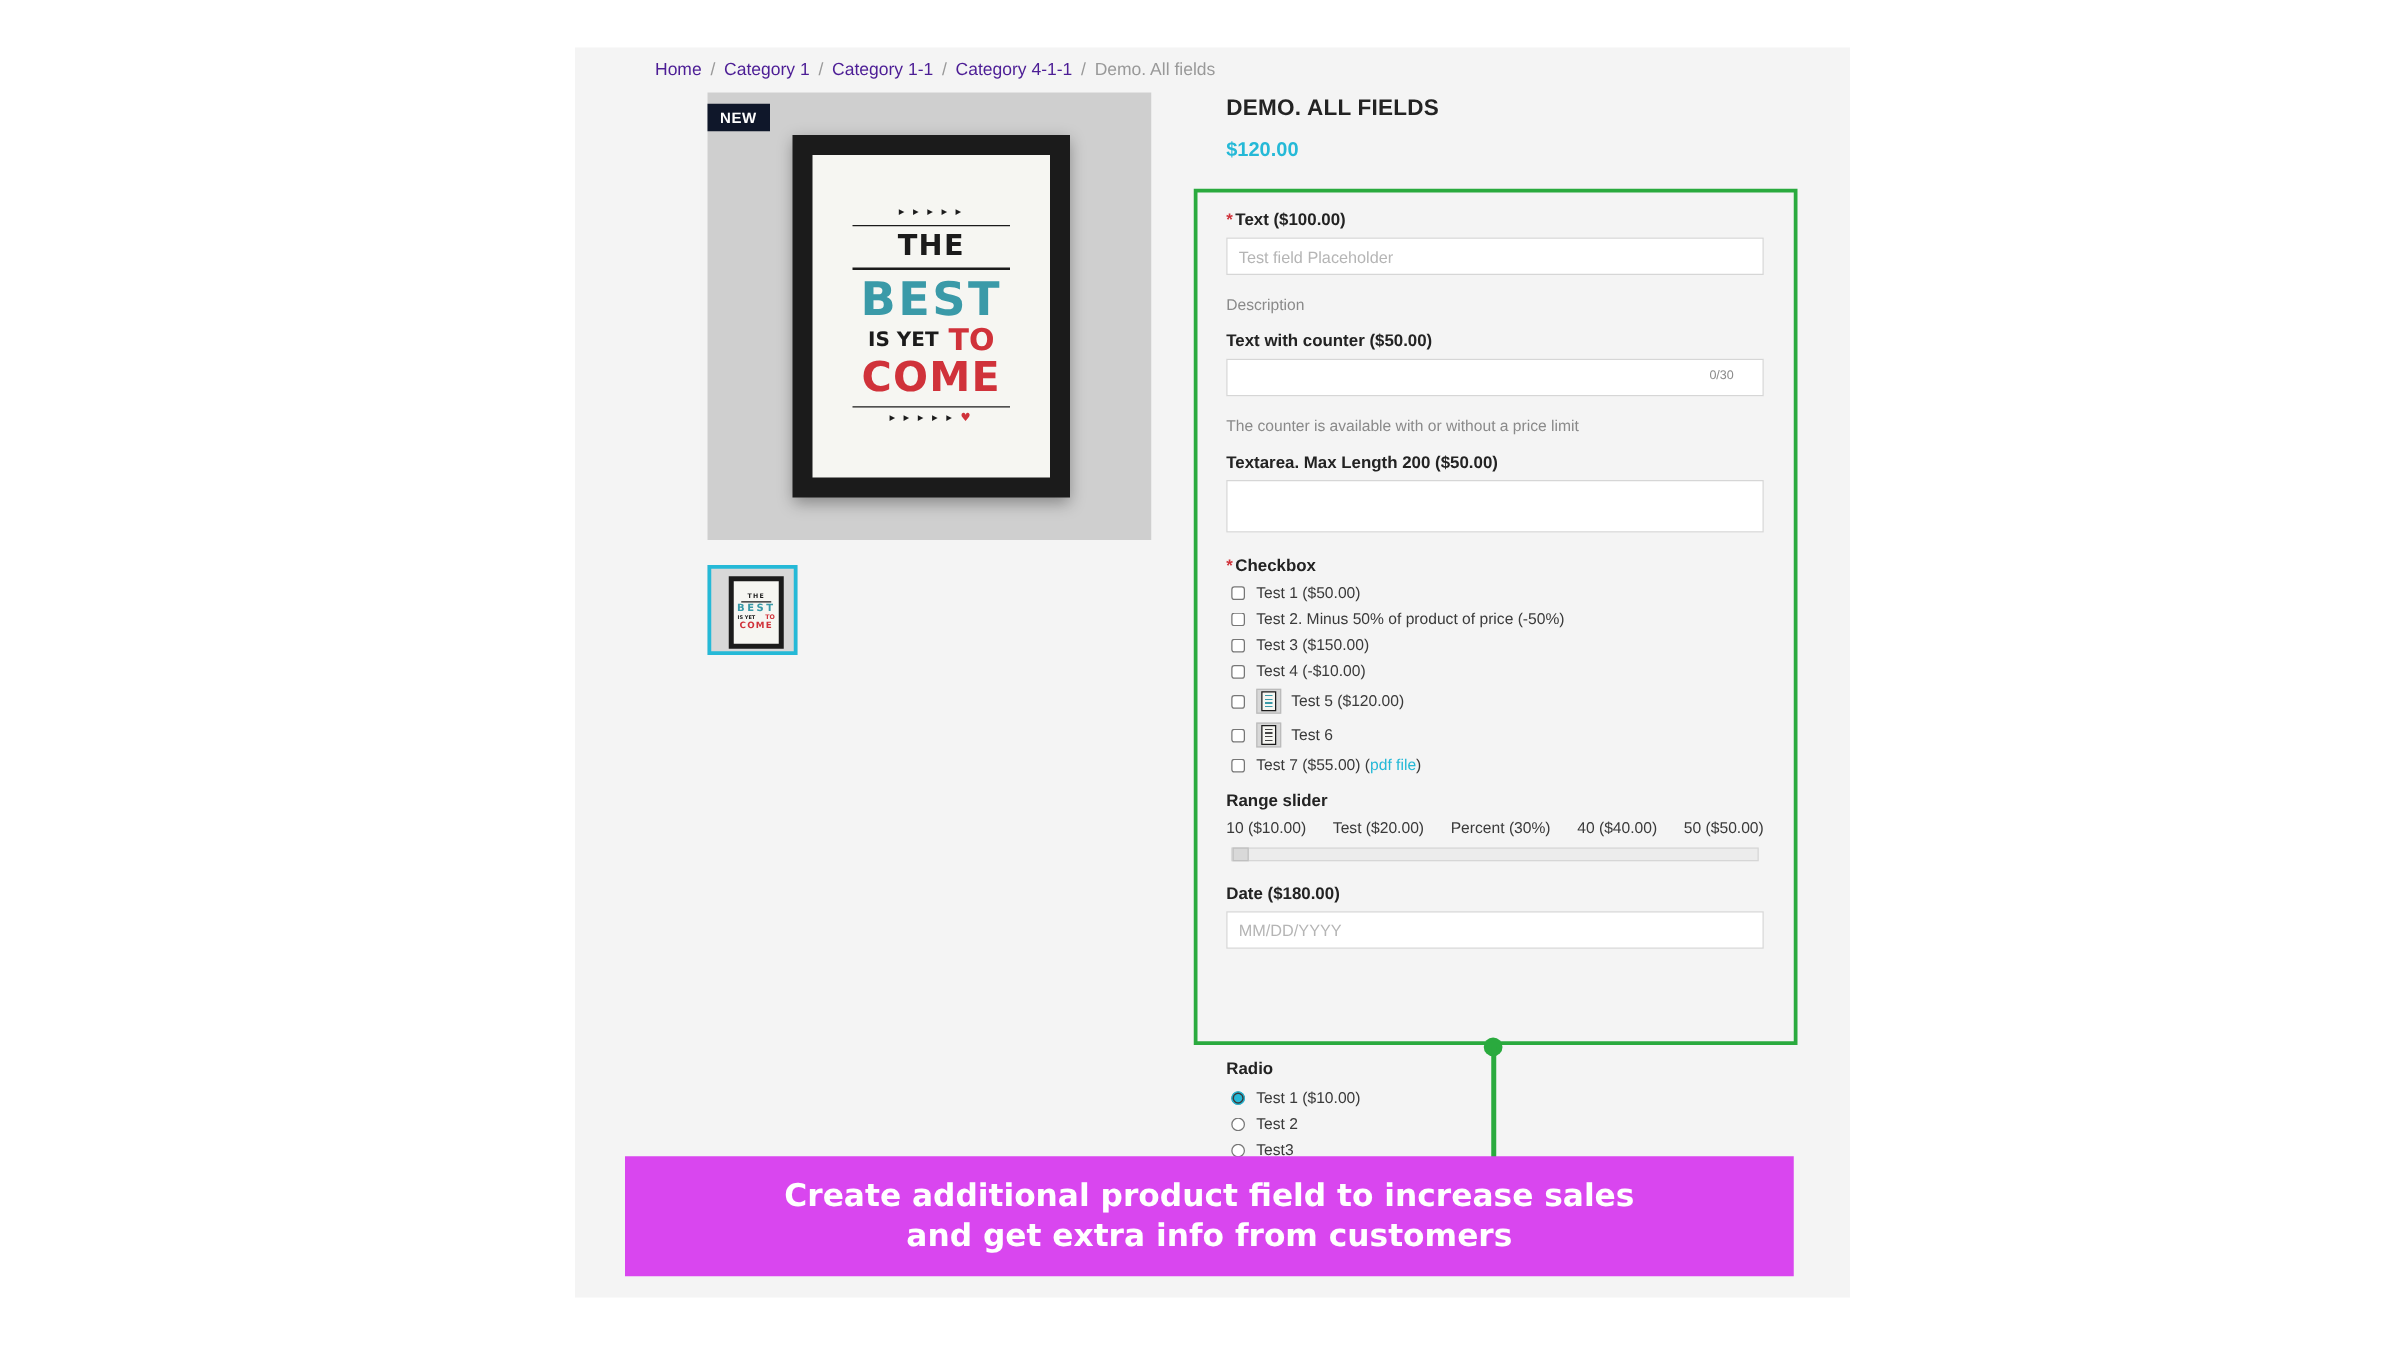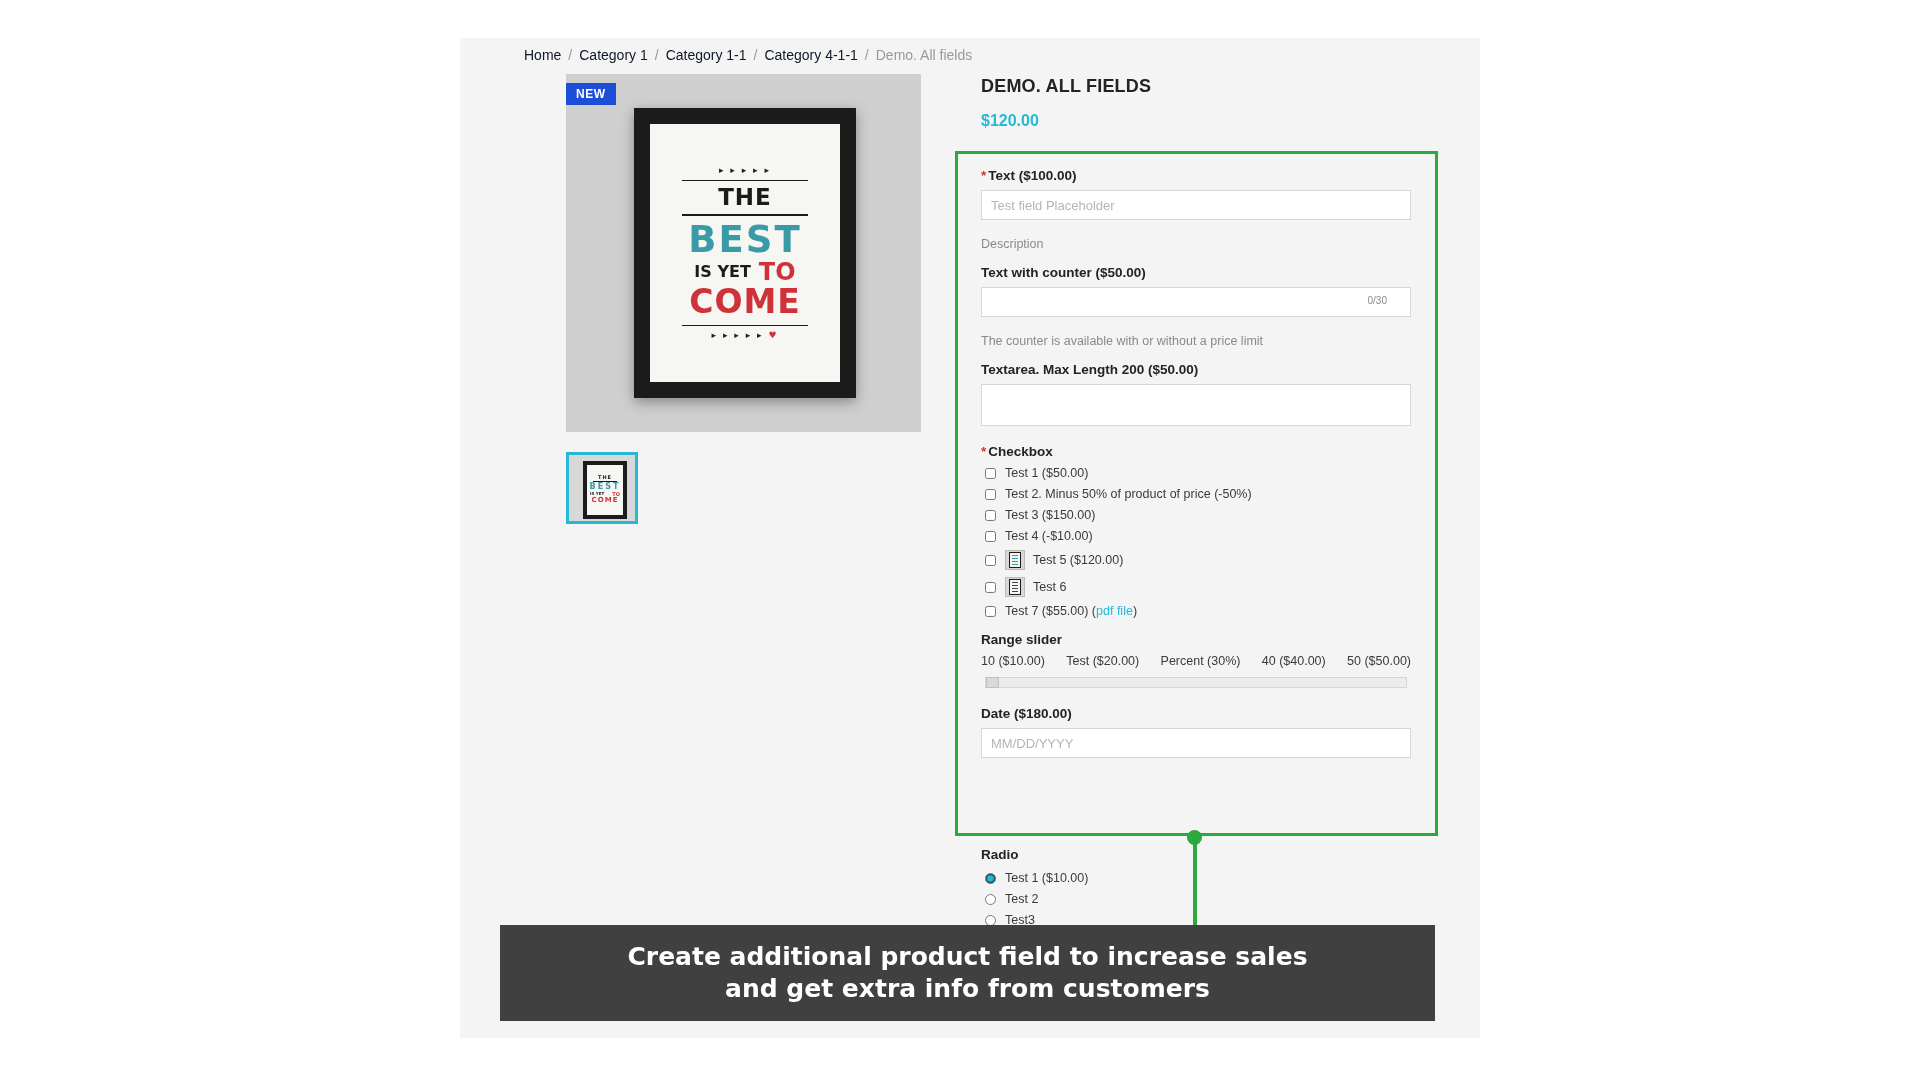--- a/index.html
+++ b/index.html
@@ -29,21 +29,21 @@
   
   .breadcrumb {
     position: absolute;
     left: 524px;
     top: 47px;
     font-size: 14px;
     color: #444;
     white-space: nowrap;
   }
   .breadcrumb a {
-    color: #0f172a;
+    color: #4c1d95;
     text-decoration: none;
   }
   .breadcrumb .sep {
     color: #999;
     margin: 0 7px;
   }
   .breadcrumb .current {
     color: #999;
   }
   
@@ -53,21 +53,21 @@
     top: 74px;
     width: 355px;
     height: 358px;
     background: #cfcfcf;
     overflow: hidden;
   }
   .badge-new {
     position: absolute;
     left: 566px;
     top: 83px;
-    background: #1d4ed8;
+    background: #0f172a;
     color: #ffffff;
     font-size: 12px;
     font-weight: bold;
     letter-spacing: .5px;
     padding: 4px 10px;
     z-index: 5;
   }
   
   .poster-frame {
     position: absolute;
@@ -354,21 +354,21 @@
     height: 15px;
     border-radius: 50%;
     background: #2aaa3e;
   }
   .banner {
     position: absolute;
     left: 500px;
     top: 925px;
     width: 935px;
     height: 96px;
-    background: #404040;
+    background: #d946ef;
     display: flex;
     align-items: center;
     justify-content: center;
     text-align: center;
     z-index: 6;
   }
   .banner-text {
     color: #ffffff;
     font-size: 25px;
     font-weight: bold;

